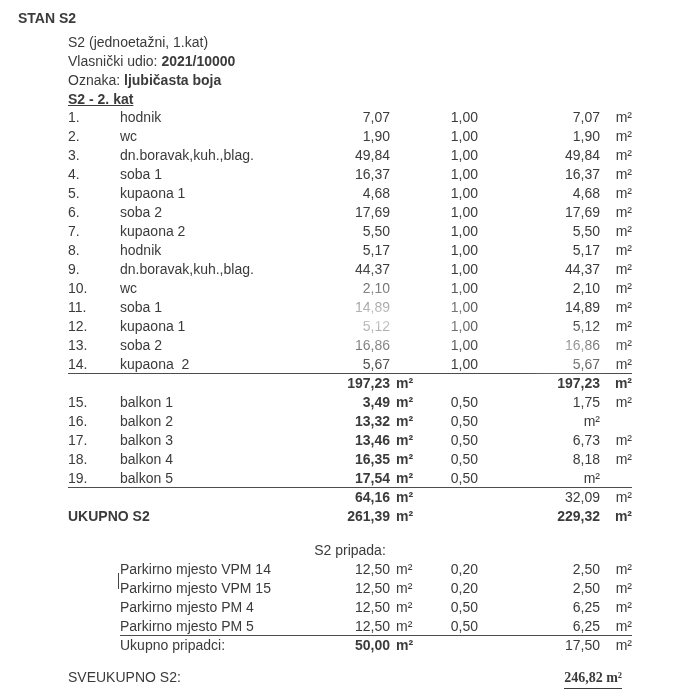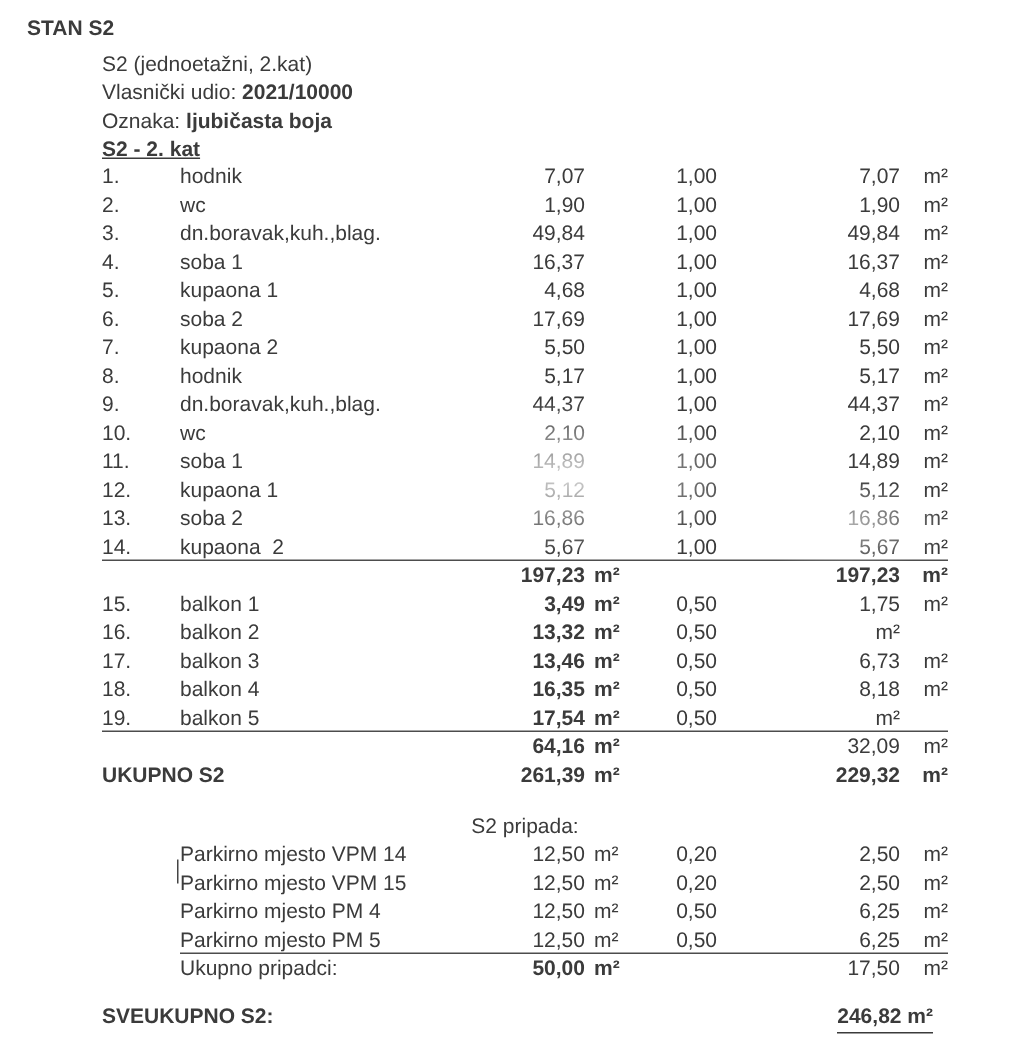--- a/index.html
+++ b/index.html
@@ -42,44 +42,44 @@
   .v-sub1 .c-area,.v-sub1 .c-aunit,.v-sub1 .c-result,.v-sub1 .c-unit{font-weight:700;}
   .v-sub2 .c-area,.v-sub2 .c-aunit{font-weight:700;}
   .v-balkon .c-area,.v-balkon .c-aunit{font-weight:700;}
   .v-total .c-num,.v-total .c-area,.v-total .c-aunit,.v-total .c-result,.v-total .c-unit{font-weight:700;}
   .v-ptotal .c-area,.v-ptotal .c-aunit{font-weight:700;}
   .footer-row{
     position:absolute;left:68px;top:668px;width:564px;
     display:flex;justify-content:space-between;align-items:flex-start;
     height:19px;line-height:19px;
   }
-  .footer-label{font-weight:700;}
+  .footer-label{font-weight:400;}
   .footer-value{
     font-weight:700;margin-right:10px;
-    border-bottom:1px solid #3b3b3b;padding-bottom:1px;
+    border-bottom:1px solid #3b3b3b;padding-bottom:1px;font-family:Liberation Serif, serif;
   }
   .caret{
     position:absolute;left:118px;top:573px;width:1px;height:16px;
     background:#444;
   }
   .watermark{position:absolute;pointer-events:none;}
   .wm1{left:255px;top:266px;width:250px;height:105px;
     background:radial-gradient(ellipse at center, rgba(255,255,255,0.78) 0%, rgba(255,255,255,0) 70%);}
   .wm2{left:488px;top:318px;width:150px;height:62px;
     background:radial-gradient(ellipse at center, rgba(255,255,255,0.6) 0%, rgba(255,255,255,0) 70%);}
 </style>
 </head>
 <body>
 
 <div class="page">
 
   <div class="doc-title">STAN S2</div>
 
   <div class="header-lines">
-    <div class="hline">S2 (jednoetažni, 2.kat)</div>
+    <div class="hline">S2 (jednoetažni, 1.kat)</div>
     <div class="hline"><span>Vlasnički udio: </span><span class="b">2021/10000</span></div>
     <div class="hline"><span>Oznaka: </span><span class="b">ljubičasta boja</span></div>
     <div class="hline section-title">S2 - 2. kat</div>
   </div>
 
   <div class="main-table">
 
   <div class="row v-item">
         <span class="c-num">1.</span>
         <span class="c-name">hodnik</span>

